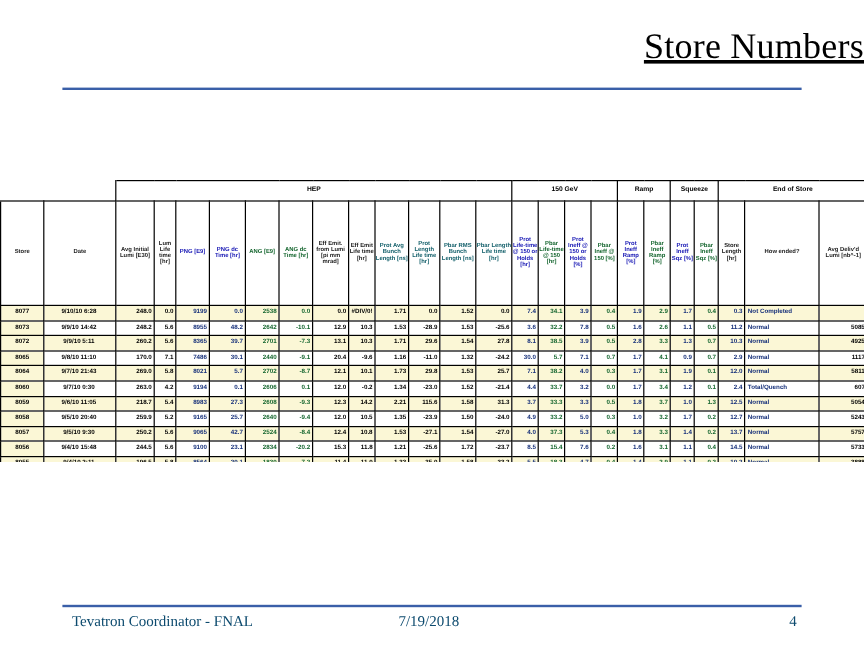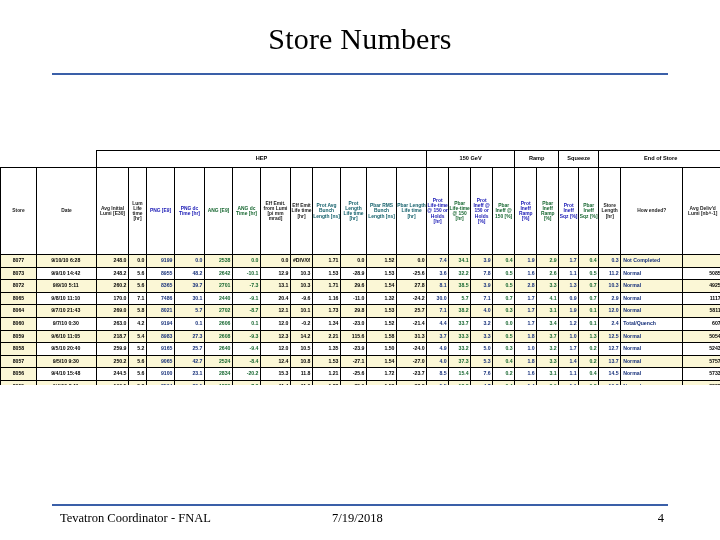--- a/index.html
+++ b/index.html
@@ -4,37 +4,37 @@
 <style>
   html,body{margin:0;padding:0;}
   body{
     width:720px;height:540px;overflow:hidden;background:#ffffff;
     font-family:"Liberation Serif", serif;
   }
   .slide{position:relative;width:720px;height:540px;}
 
   
   .title{
-    position:absolute;left:0;top:22px;width:720px;text-align:center;
+    position:absolute;left:0;top:22px;width:720px;text-align:right;
     font-family:"Liberation Serif", serif;
-    font-size:30px;color:#000000;letter-spacing:.2px;
+    font-size:30px;color:#000000;letter-spacing:.2px;text-decoration:underline;
   }
   .title-rule{
     position:absolute;left:52px;top:73px;width:616px;height:0;
     border-top:2px solid #3a5fa8;
   }
 
   
   .footer-rule{
     position:absolute;left:52px;top:504px;width:616px;height:0;
     border-top:2px solid #3a5fa8;
   }
   .footer{
     position:absolute;left:52px;top:511px;width:616px;height:20px;
-    font-family:"Liberation Serif", serif;font-size:12.5px;color:#000000;
+    font-family:"Liberation Serif", serif;font-size:12.5px;color:#0c4a6e;
   }
   .footer .f-left{position:absolute;left:8px;top:0;}
   .footer .f-mid{position:absolute;left:280px;top:0;}
   .footer .f-right{position:absolute;right:4px;top:0;}
 
   
   .sheet{
     position:absolute;left:0px;top:150px;width:720px;height:235px;
     background:#ffffff;
     font-family:"Liberation Sans", sans-serif;

